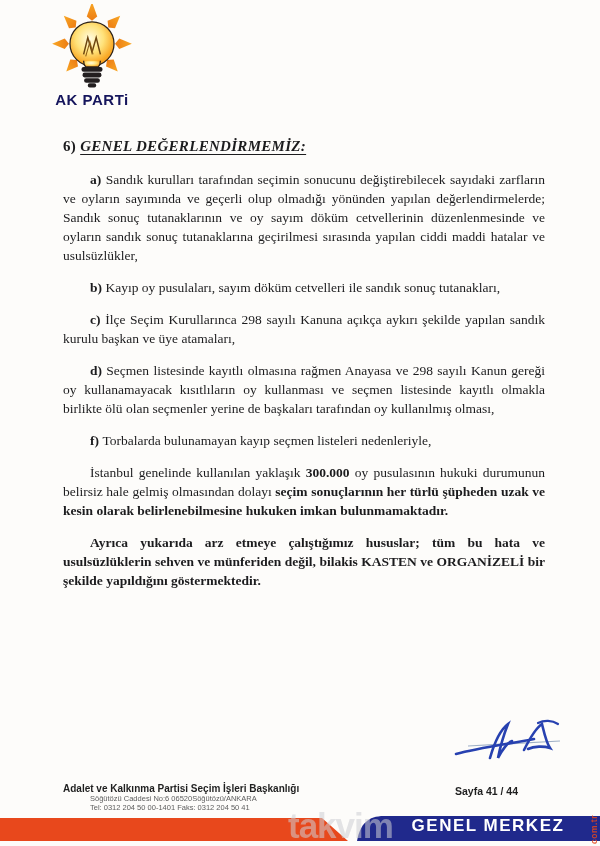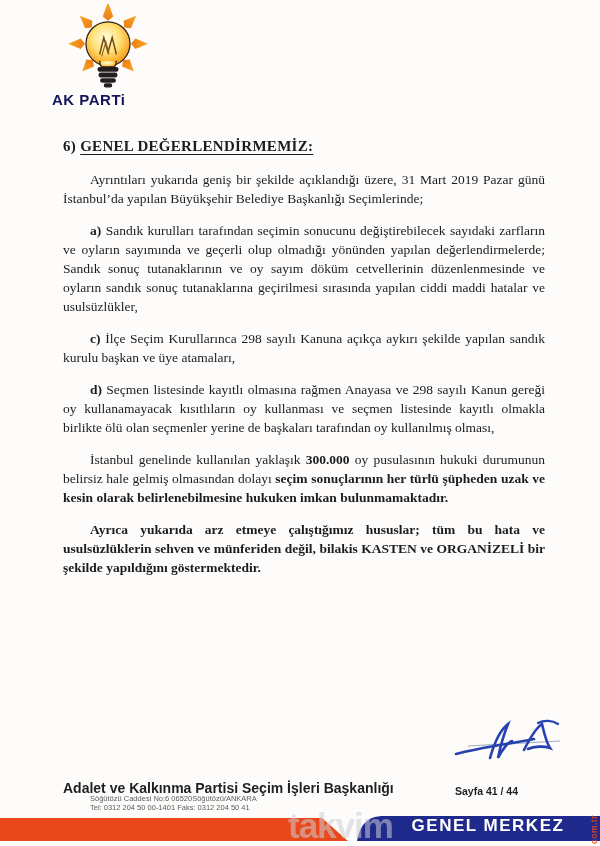--- a/index.html
+++ b/index.html
@@ -1,35 +1,35 @@
 <!DOCTYPE html>
 <html lang="tr"><head>
 <meta charset="utf-8">
 <style>
   html,body{margin:0;padding:0;}
   body{width:600px;height:846px;background:#fdfdfb;font-family:"Liberation Sans",sans-serif;}
   .page{position:relative;width:600px;height:846px;background:#fdfcfa;overflow:hidden;}
 
   
-  .logo-block{position:absolute;left:52px;top:4px;width:116px;}
+  .logo-block{position:absolute;left:34px;top:4px;width:116px;text-align:center;}
   .logo-text{margin-top:-3px;font-weight:bold;font-size:15px;letter-spacing:.5px;color:#15155c;}
 
   
   .doc-body{position:absolute;left:63px;top:136px;width:482px;color:#1c1c1e;}
   .heading{margin:0 0 14px 0;font:bold 15px/20px "Liberation Serif",serif;letter-spacing:.3px;}
-  .heading .u{text-decoration:underline;text-underline-offset:3px;}
+  .heading .u{text-decoration:underline;text-underline-offset:3px;font-style:italic;}
   .para{margin:0 0 13px 0;font:13.5px/19px "Liberation Serif",serif;text-align:justify;text-indent:27px;}
   .para b{font-weight:bold;}
 
   
   .signature{position:absolute;left:438px;top:708px;width:145px;height:72px;}
 
   
   .footer-left{position:absolute;left:63px;top:784px;line-height:9.5px;}
-  .footer-org{font-size:14px;font-weight:bold;color:#1f1f1f;}
+  .footer-org{font-size:10px;font-weight:bold;color:#1f1f1f;}
   .footer-addr,.footer-tel{font-size:7.5px;color:#5d5d5d;padding-left:27px;}
   .page-number{position:absolute;left:455px;top:785px;font-size:10.5px;font-weight:bold;color:#1f1f1f;text-align:center;}
 
   
   .bottom-bar{position:absolute;left:0;top:812px;width:600px;height:30px;}
   .banner-label{position:absolute;left:378px;top:816px;width:220px;text-align:center;
     font-size:17px;font-weight:bold;letter-spacing:1.5px;color:#ffffff;}
 
   
   .watermark{position:absolute;left:288px;top:806px;font-size:35px;font-weight:bold;
@@ -92,24 +92,25 @@
       <rect x="43" y="65.4" width="18" height="4.6" rx="2" fill="#231f20"></rect>
       <rect x="44.5" y="70.8" width="15" height="4.4" rx="2" fill="#231f20"></rect>
       <rect x="48" y="75.6" width="8" height="4" rx="1.8" fill="#231f20"></rect>
     </svg>
     <div class="logo-text">AK PARTi</div>
   </div>
 
   <div class="doc-body">
     <h1 class="heading"><span>6) </span><span class="u">GENEL DEĞERLENDİRMEMİZ:</span></h1>
     <div id="paragraphs">
-        <p class="para"><span>Ayrıntıları yukarıda geniş bir şekilde açıklandığı üzere, 31 Mart 2019 Pazar günü İstanbul’da yapılan Büyükşehir Belediye Başkanlığı Seçimlerinde;</span></p>
         <p class="para"><b>a) </b><span>Sandık kurulları tarafından seçimin sonucunu değiştirebilecek sayıdaki zarfların ve oyların sayımında ve geçerli olup olmadığı yönünden yapılan değerlendirmelerde; Sandık sonuç tutanaklarının ve oy sayım döküm cetvellerinin düzenlenmesinde ve oyların sandık sonuç tutanaklarına geçirilmesi sırasında yapılan ciddi maddi hatalar ve usulsüzlükler,</span></p>
+        <p class="para"><b>b) </b><span>Kayıp oy pusulaları, sayım döküm cetvelleri ile sandık sonuç tutanakları,</span></p>
         <p class="para"><b>c) </b><span>İlçe Seçim Kurullarınca 298 sayılı Kanuna açıkça aykırı şekilde yapılan sandık kurulu başkan ve üye atamaları,</span></p>
         <p class="para"><b>d) </b><span>Seçmen listesinde kayıtlı olmasına rağmen Anayasa ve 298 sayılı Kanun gereği oy kullanamayacak kısıtlıların oy kullanması ve seçmen listesinde kayıtlı olmakla birlikte ölü olan seçmenler yerine de başkaları tarafından oy kullanılmış olması,</span></p>
+        <p class="para"><b>f) </b><span>Torbalarda bulunamayan kayıp seçmen listeleri nedenleriyle,</span></p>
         <p class="para"><span>İstanbul genelinde kullanılan yaklaşık </span><b>300.000</b><span> oy pusulasının hukuki durumunun belirsiz hale gelmiş olmasından dolayı </span><b>seçim sonuçlarının her türlü şüpheden uzak ve kesin olarak belirlenebilmesine hukuken imkan bulunmamaktadır.</b></p>
         <p class="para"><b>Ayrıca yukarıda arz etmeye çalıştığımız hususlar; tüm bu hata ve usulsüzlüklerin sehven ve münferiden değil, bilakis KASTEN ve ORGANİZELİ bir şekilde yapıldığını göstermektedir.</b></p>
       </div>
   </div>
 
   <svg class="signature" viewBox="0 0 145 72">
     <line x1="30" y1="38" x2="122" y2="33" stroke="#9fb0c6" stroke-width="1.2"></line>
     <path d="M18,46 C40,40 70,36 96,31" fill="none" stroke="#2741b0" stroke-width="2.6" stroke-linecap="round"></path>
     <path d="M52,50 C56,36 62,22 70,16 C66,26 62,40 60,50 C64,42 70,34 74,33" fill="none" stroke="#2741b0" stroke-width="2.6" stroke-linecap="round"></path>
     <path d="M86,42 C92,30 98,20 104,16 C106,24 108,34 112,40 C106,38 96,38 90,41" fill="none" stroke="#2741b0" stroke-width="2.6" stroke-linecap="round"></path>

